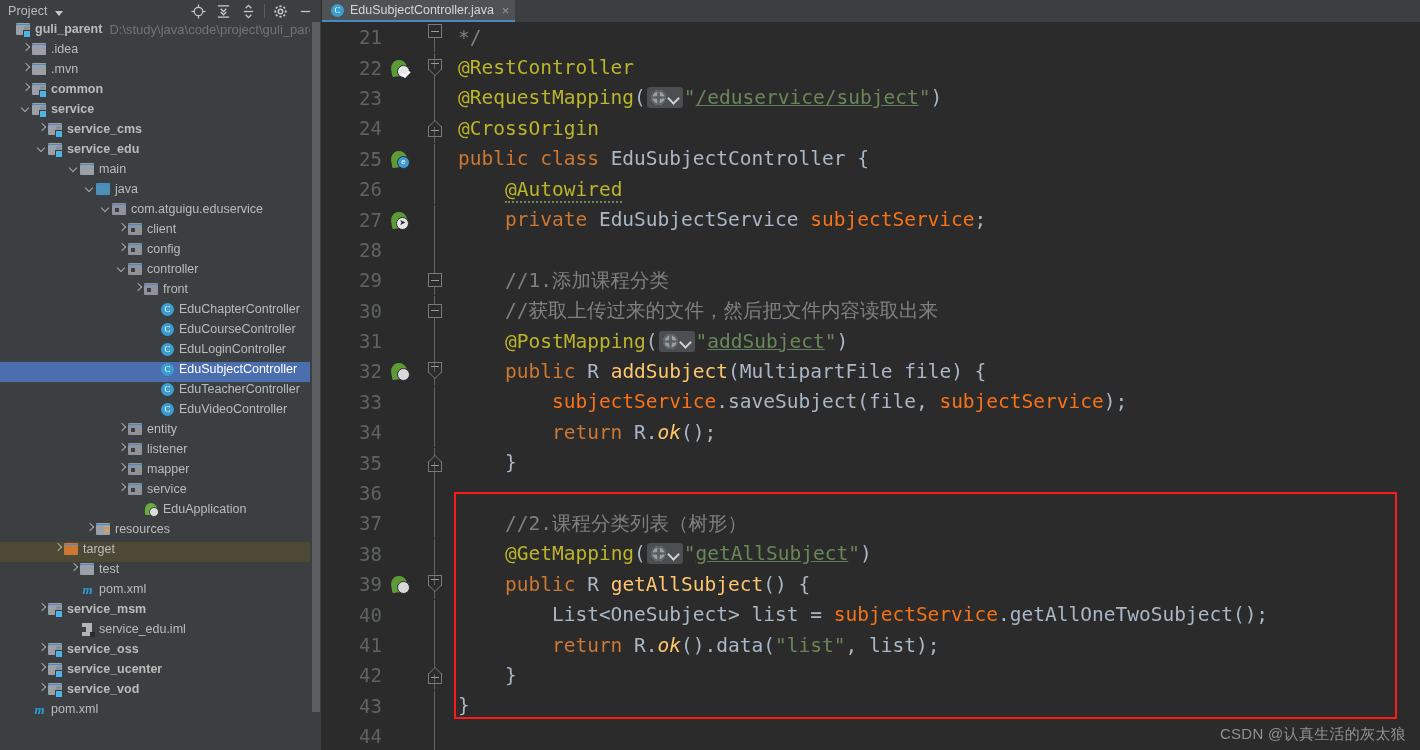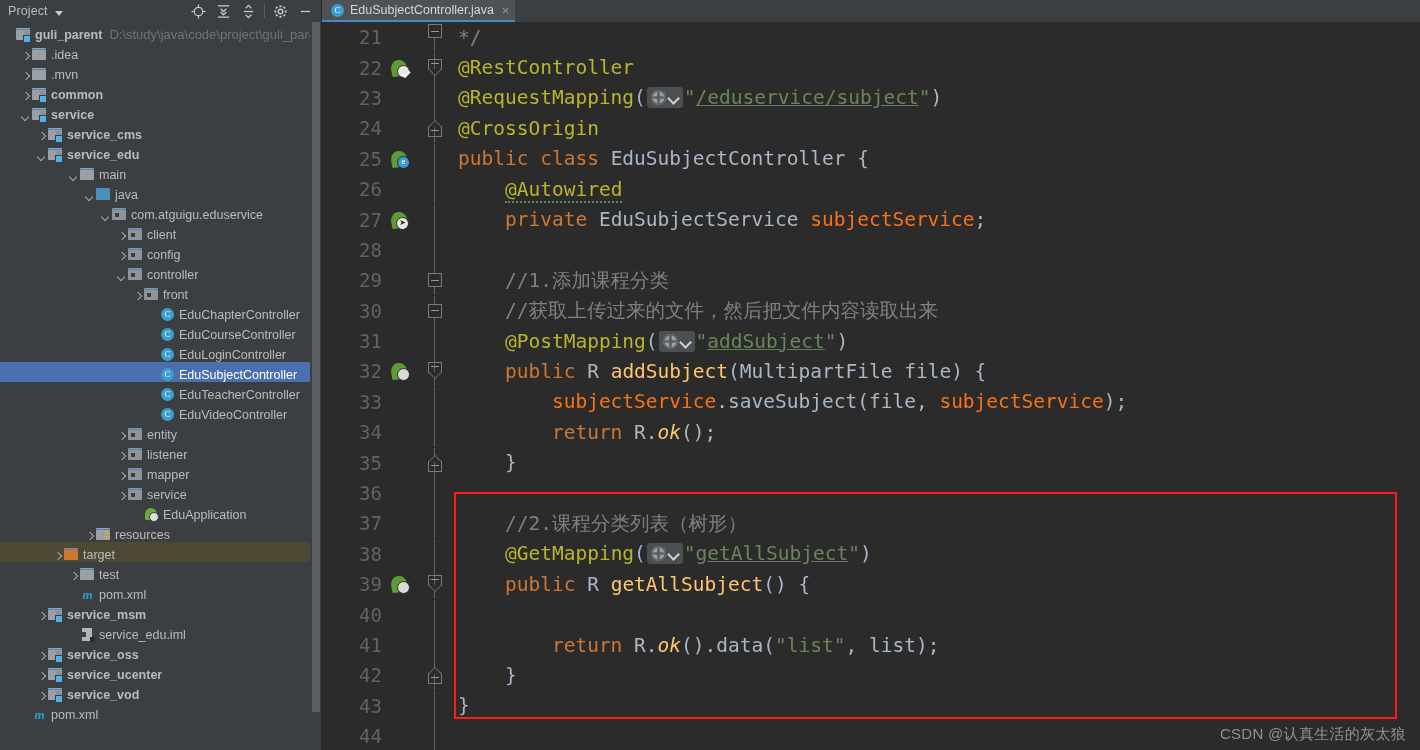--- a/index.html
+++ b/index.html
@@ -27,21 +27,21 @@
   }
   .panel-toolbar{margin-left:auto;display:flex;align-items:center;gap:0px;padding-right:4px;}
   .tb-btn{width:25px;height:22px;display:flex;align-items:center;justify-content:center;cursor:pointer;}
   .tb-sep{width:1px;height:14px;background:#5a5d5f;margin:0 3px;}
 
   .tree{
     position:absolute;top:22px;left:0;right:0;bottom:0;
     overflow:hidden;background:#3c3f41;
   }
   .tree-row{
-    height:20px;display:flex;align-items:flex-end;white-space:nowrap;
+    height:20px;display:flex;align-items:flex-start;white-space:nowrap;
     font-size:12.5px;color:#bbbbbb;position:relative;cursor:default;
   }
   .tree-row.selected{background:#4b6eaf;color:#ffffff;}
   .tree-row.highlighted{background:#4e4935;}
   .arrow{
     width:11px;height:11px;flex:0 0 11px;position:relative;margin-right:1px;
   }
   .arrow.right::before{
     content:"";position:absolute;left:3px;top:1.5px;width:5px;height:5px;
     border-right:1.4px solid #a9a9a9;border-top:1.4px solid #a9a9a9;
@@ -635,21 +635,21 @@
           <div class="row"><span class="lineno">30</span><span class="gutter-icon"></span><span class="fold"><span class="fold-line"></span><span class="fold-box"></span></span><span class="code">    <span class="cmt">//获取上传过来的文件，然后把文件内容读取出来</span></span></div>
           <div class="row"><span class="lineno">31</span><span class="gutter-icon"></span><span class="fold"><span class="fold-line"></span></span><span class="code">    <span class="ann">@PostMapping</span><span class="punc">(</span><span class="web-icon"><span class="globe"></span><span class="chev"></span></span><span class="str">"</span><span class="ul-link">addSubject</span><span class="str">"</span><span class="punc">)</span></span></div>
           <div class="row"><span class="lineno">32</span><span class="gutter-icon"><span class="g-bean"><span class="leaf"></span><span class="sub" style="background:#d9d9d9"></span></span></span><span class="fold"><span class="fold-line"></span><span class="fold-arrow-down"><span class="b"></span><span class="p"></span><span class="p2"></span><span class="dash"></span></span></span><span class="code">    <span class="kw">public </span><span class="cls">R </span><span class="fn">addSubject</span><span class="punc">(</span><span class="cls">MultipartFile </span><span class="punc">file) {</span></span></div>
           <div class="row"><span class="lineno">33</span><span class="gutter-icon"></span><span class="fold"><span class="fold-line"></span></span><span class="code">        <span class="field">subjectService</span><span class="punc">.</span><span class="punc">saveSubject(</span><span class="punc">file, </span><span class="field">subjectService</span><span class="punc">);</span></span></div>
           <div class="row"><span class="lineno">34</span><span class="gutter-icon"></span><span class="fold"><span class="fold-line"></span></span><span class="code">        <span class="kw">return </span><span class="cls">R.</span><span class="fn ital">ok</span><span class="punc">();</span></span></div>
           <div class="row"><span class="lineno">35</span><span class="gutter-icon"></span><span class="fold"><span class="fold-line"></span><span class="fold-arrow-up"><span class="b"></span><span class="p"></span><span class="p2"></span><span class="dash"></span></span></span><span class="code">    <span class="punc">}</span></span></div>
           <div class="row"><span class="lineno">36</span><span class="gutter-icon"></span><span class="fold"><span class="fold-line"></span></span><span class="code"></span></div>
           <div class="row"><span class="lineno">37</span><span class="gutter-icon"></span><span class="fold"><span class="fold-line"></span></span><span class="code">    <span class="cmt">//2.课程分类列表（树形）</span></span></div>
           <div class="row"><span class="lineno">38</span><span class="gutter-icon"></span><span class="fold"><span class="fold-line"></span></span><span class="code">    <span class="ann">@GetMapping</span><span class="punc">(</span><span class="web-icon"><span class="globe"></span><span class="chev"></span></span><span class="str">"</span><span class="ul-link">getAllSubject</span><span class="str">"</span><span class="punc">)</span></span></div>
           <div class="row"><span class="lineno">39</span><span class="gutter-icon"><span class="g-bean"><span class="leaf"></span><span class="sub" style="background:#d9d9d9"></span></span></span><span class="fold"><span class="fold-line"></span><span class="fold-arrow-down"><span class="b"></span><span class="p"></span><span class="p2"></span><span class="dash"></span></span></span><span class="code">    <span class="kw">public </span><span class="cls">R </span><span class="fn">getAllSubject</span><span class="punc">() {</span></span></div>
-          <div class="row"><span class="lineno">40</span><span class="gutter-icon"></span><span class="fold"><span class="fold-line"></span></span></div>
+          <div class="row"><span class="lineno">40</span><span class="gutter-icon"></span><span class="fold"><span class="fold-line"></span></span><span class="code">        <span class="cls">List&lt;OneSubject&gt; </span><span class="punc">list = </span><span class="field">subjectService</span><span class="punc">.</span><span class="punc">getAllOneTwoSubject();</span></span></div>
           <div class="row"><span class="lineno">41</span><span class="gutter-icon"></span><span class="fold"><span class="fold-line"></span></span><span class="code">        <span class="kw">return </span><span class="cls">R.</span><span class="fn ital">ok</span><span class="punc">().</span><span class="punc">data(</span><span class="str">"list"</span><span class="punc">, list);</span></span></div>
           <div class="row"><span class="lineno">42</span><span class="gutter-icon"></span><span class="fold"><span class="fold-line"></span><span class="fold-arrow-up"><span class="b"></span><span class="p"></span><span class="p2"></span><span class="dash"></span></span></span><span class="code">    <span class="punc">}</span></span></div>
           <div class="row"><span class="lineno">43</span><span class="gutter-icon"></span><span class="fold"><span class="fold-line"></span></span><span class="code"><span class="punc">}</span></span></div>
           <div class="row"><span class="lineno">44</span><span class="gutter-icon"></span><span class="fold"><span class="fold-line"></span></span><span class="code"></span></div>
         </div>
       <div class="redbox" style="left:132px;top:470px;right:23px;height:227px;"></div>
       <div class="watermark">CSDN @认真生活的灰太狼</div>
     </div>
   </div>
 </div>

